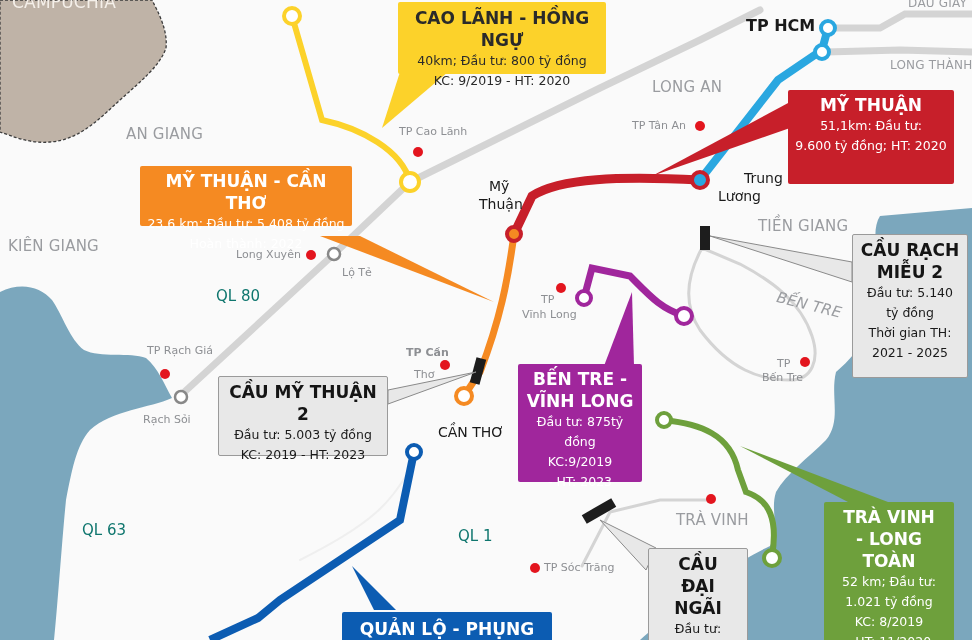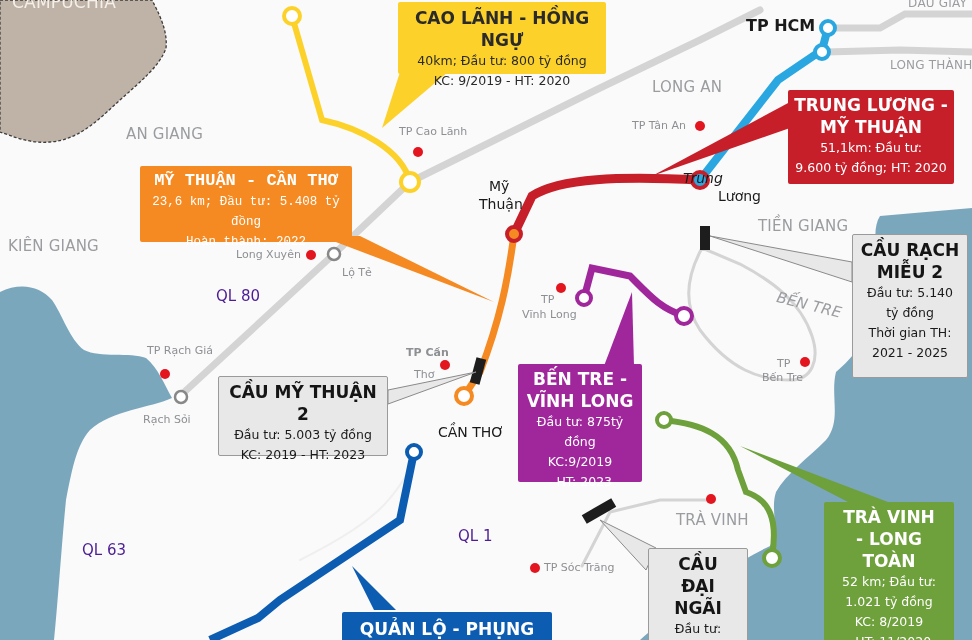--- a/index.html
+++ b/index.html
@@ -3,21 +3,21 @@
 <meta charset="utf-8">
 <style>
   html, body { margin:0; padding:0; }
   body { width:972px; height:640px; overflow:hidden; background:#ffffff; font-family:"DejaVu Sans", sans-serif; }
   #map { position:relative; width:972px; height:640px; overflow:hidden; background:#fafafa; }
   svg.base { position:absolute; left:0; top:0; }
   .lbl { position:absolute; white-space:nowrap; font-family:"DejaVu Sans", sans-serif; }
   .prov { color:#9a9ca0; font-size:15px; letter-spacing:0.2px; }
   .city { color:#8d8f93; font-size:11px; }
   .node { color:#1a1a1a; font-size:14px; line-height:19px; }
-  .road { color:#4c1d95; font-size:15px; }
+  .road { color:#0f766e; font-size:15px; }
   .box { position:absolute; text-align:center; font-family:"DejaVu Sans", sans-serif; box-sizing:border-box; padding:4px 6px; border-radius:2px; }
   .box .t { font-weight:bold; font-size:17px; line-height:22px; display:block; }
   .box .d { font-size:12.5px; line-height:20px; display:block; }
   .yellow { background:#fcd22a; color:#2a2a2a; }
   .orange { background:#f58a22; color:#ffffff; }
   .red { background:#c71f2a; color:#ffffff; }
   .purple { background:#a0269c; color:#ffffff; }
   .green { background:#6ea03c; color:#ffffff; }
   .blue { background:#0c5cb2; color:#ffffff; }
   .gray { background:#e8e8e8; color:#1a1a1a; border:1px solid #9a9a9a; }
@@ -122,42 +122,41 @@
   <div class="lbl city" style="left:414px;top:368px;">Thơ</div>
   <div class="lbl city" style="left:541px;top:293px;">TP</div>
   <div class="lbl city" style="left:522px;top:308px;">Vĩnh Long</div>
   <div class="lbl city" style="left:777px;top:357px;">TP</div>
   <div class="lbl city" style="left:762px;top:371px;">Bến Tre</div>
   <div class="lbl city" style="left:544px;top:561px;">TP Sóc Trăng</div>
 
   <div class="lbl node" style="left:746px;top:16px;font-weight:bold;font-size:16px;">TP HCM</div>
   <div class="lbl node" style="left:489px;top:177px;">Mỹ</div>
   <div class="lbl node" style="left:479px;top:195px;">Thuận</div>
-  <div class="lbl node" style="left:683px;top:169px;font-style:italic;">Trung</div>
+  <div class="lbl node" style="left:744px;top:169px;">Trung</div>
   <div class="lbl node" style="left:718px;top:187px;">Lương</div>
   <div class="lbl node" style="left:438px;top:423px;">CẦN THƠ</div>
 
   <div class="lbl road" style="left:216px;top:287px;">QL 80</div>
-  <div class="lbl road" style="left:82px;top:521px;margin-top:20px;">QL 63</div>
+  <div class="lbl road" style="left:82px;top:521px;">QL 63</div>
   <div class="lbl road" style="left:458px;top:527px;">QL 1</div>
 
   <div class="box yellow" style="left:398px;top:2px;width:208px;height:72px;padding-top:5px;">
     <span class="t">CAO LÃNH - HỒNG NGỰ</span>
     <span class="d">40km; Đầu tư: 800 tỷ đồng</span>
     <span class="d">KC: 9/2019  - HT: 2020</span>
   </div>
 
-  <div class="box orange" style="left:140px;top:166px;width:212px;height:76px;font-family:Liberation Mono, monospace;">
+  <div class="box orange" style="left:140px;top:166px;width:212px;height:60px;">
     <span class="t">MỸ THUẬN - CẦN THƠ</span>
     <span class="d">23,6 km; Đầu tư: 5.408 tỷ đồng</span>
     <span class="d">Hoàn thành: 2022</span>
   </div>
 
   <div class="box red" style="left:788px;top:90px;width:166px;height:94px;">
-    <span class="t">TRUNG LƯƠNG -</span>
     <span class="t">MỸ THUẬN</span>
     <span class="d">51,1km: Đầu tư:</span>
     <span class="d">9.600 tỷ đồng;  HT: 2020</span>
   </div>
 
   <div class="box gray" style="left:852px;top:234px;width:116px;height:144px;">
     <span class="t">CẦU RẠCH</span>
     <span class="t">MIỄU 2</span>
     <span class="d">Đầu tư: 5.140</span>
     <span class="d">tỷ đồng</span>

